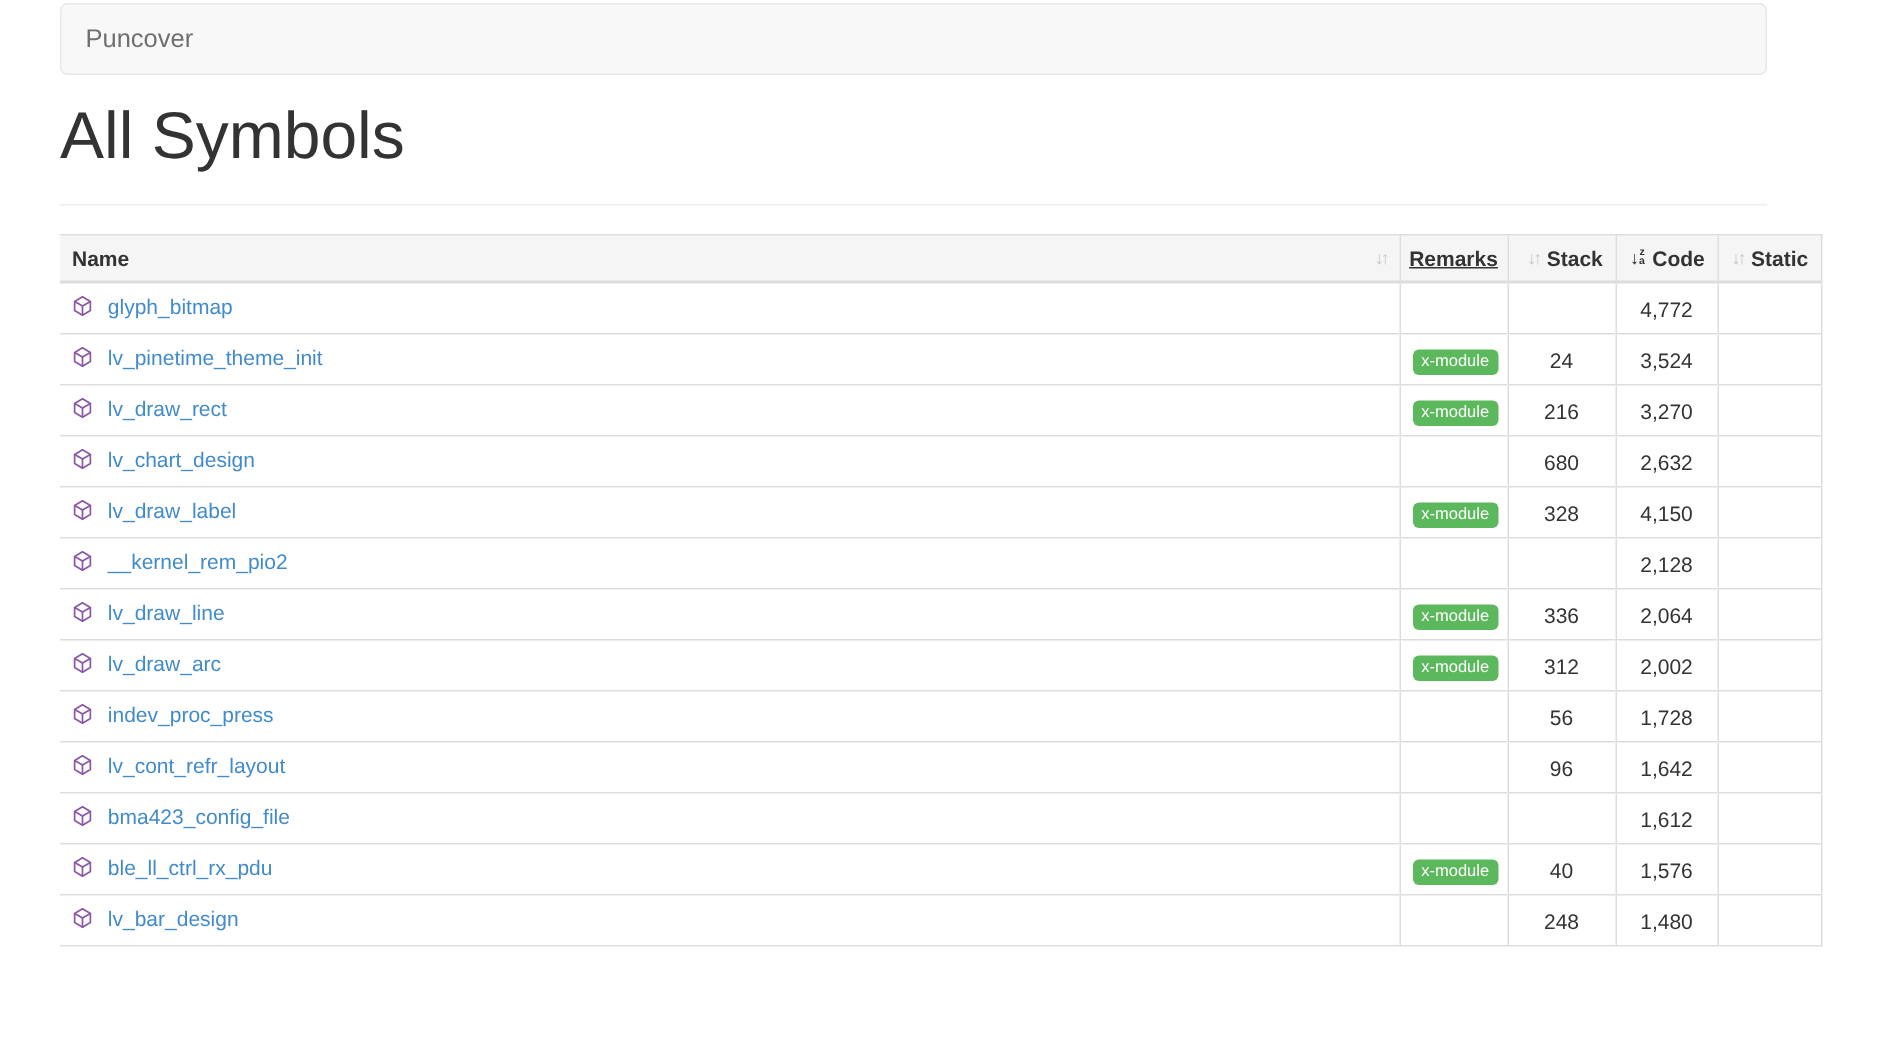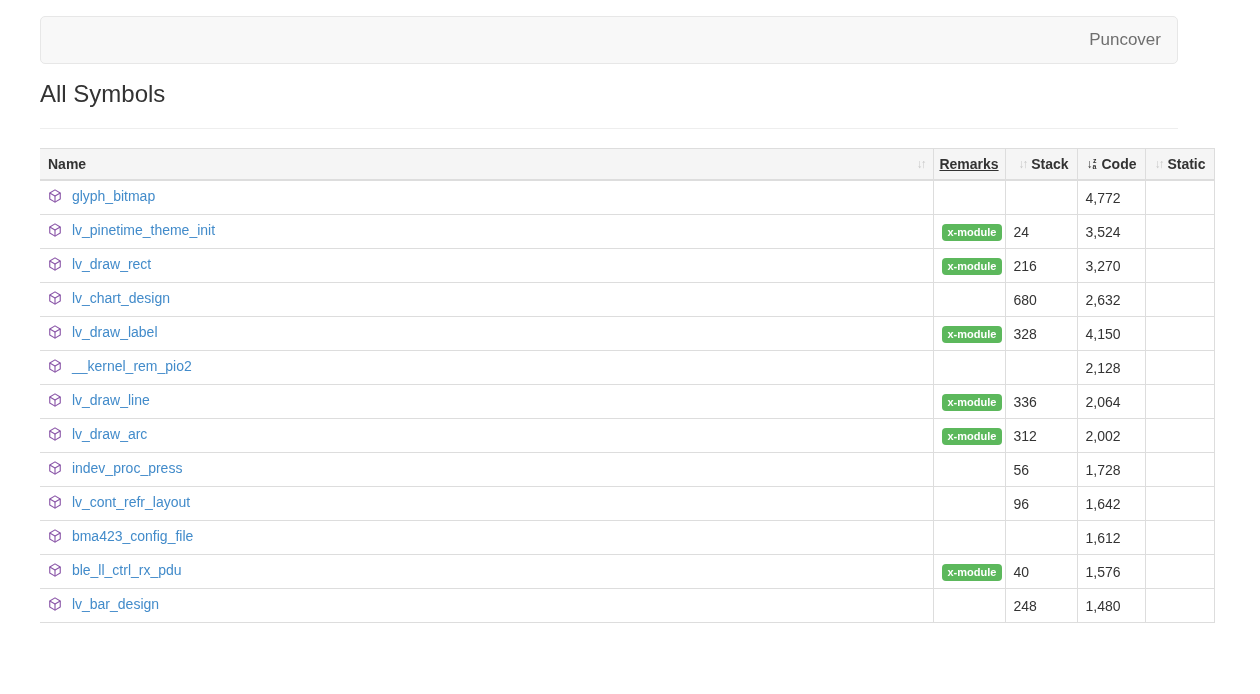--- a/index.html
+++ b/index.html
@@ -10,40 +10,39 @@
     overflow: hidden;
     background: #ffffff;
     font-family: "Liberation Sans", sans-serif;
     font-size: 14px;
     color: #333;
   }
   .page { margin: 0 40px; }
 
   
   .navbar {
-    margin-top: 16px;
+    margin-top: 2px;
     width: 1136px;
     height: 46px;
     background: #f8f8f8;
     border: 1px solid #e7e7e7;
     border-radius: 5px;
-    text-align: right;
   }
   .navbar-brand {
     display: inline-block;
     line-height: 46px;
     padding: 0 16px;
     font-size: 17px;
     color: #6f6f6f;
     text-decoration: none;
   }
 
   
   h1.page-title {
-    font-size: 24px;
+    font-size: 44px;
     font-weight: 500;
     color: #333;
     margin: 16px 0 10px 0;
     letter-spacing: 0;
   }
   hr.divider {
     border: none;
     border-top: 1px solid #eee;
     margin: 20px 0 0 0;
     width: 1138px;
@@ -118,39 +117,39 @@
     border-top: 1px solid #ddd;
     height: 18px;
     line-height: 18px;
     box-sizing: content-box;
     white-space: nowrap;
     overflow: hidden;
   }
   tbody tr:last-child td { border-bottom: 1px solid #ddd; }
   tbody td.b-left { border-left: 1px solid #ddd; }
   tbody td.b-right { border-right: 1px solid #ddd; }
-  td.num { text-align: left; color: #333; }
+  td.num { text-align: center; color: #333; }
   td.remarks { text-align: center; }
 
   a.symbol-link {
     color: #428bca;
     text-decoration: none;
     text-align: center;
   }
   .cube-icon {
     display: inline-block;
     vertical-align: -3px;
     margin-right: 6px;
   }
   .badge-xmodule {
     display: inline-block;
     background: #5cb85c;
     color: #fff;
     font-size: 11px;
-    font-weight: bold;
+    font-weight: normal;
     line-height: 11px;
     padding: 3px 6px;
     border-radius: 4px;
   }
 </style>
 </head>
 <body>
 
 <div class="page">
 

